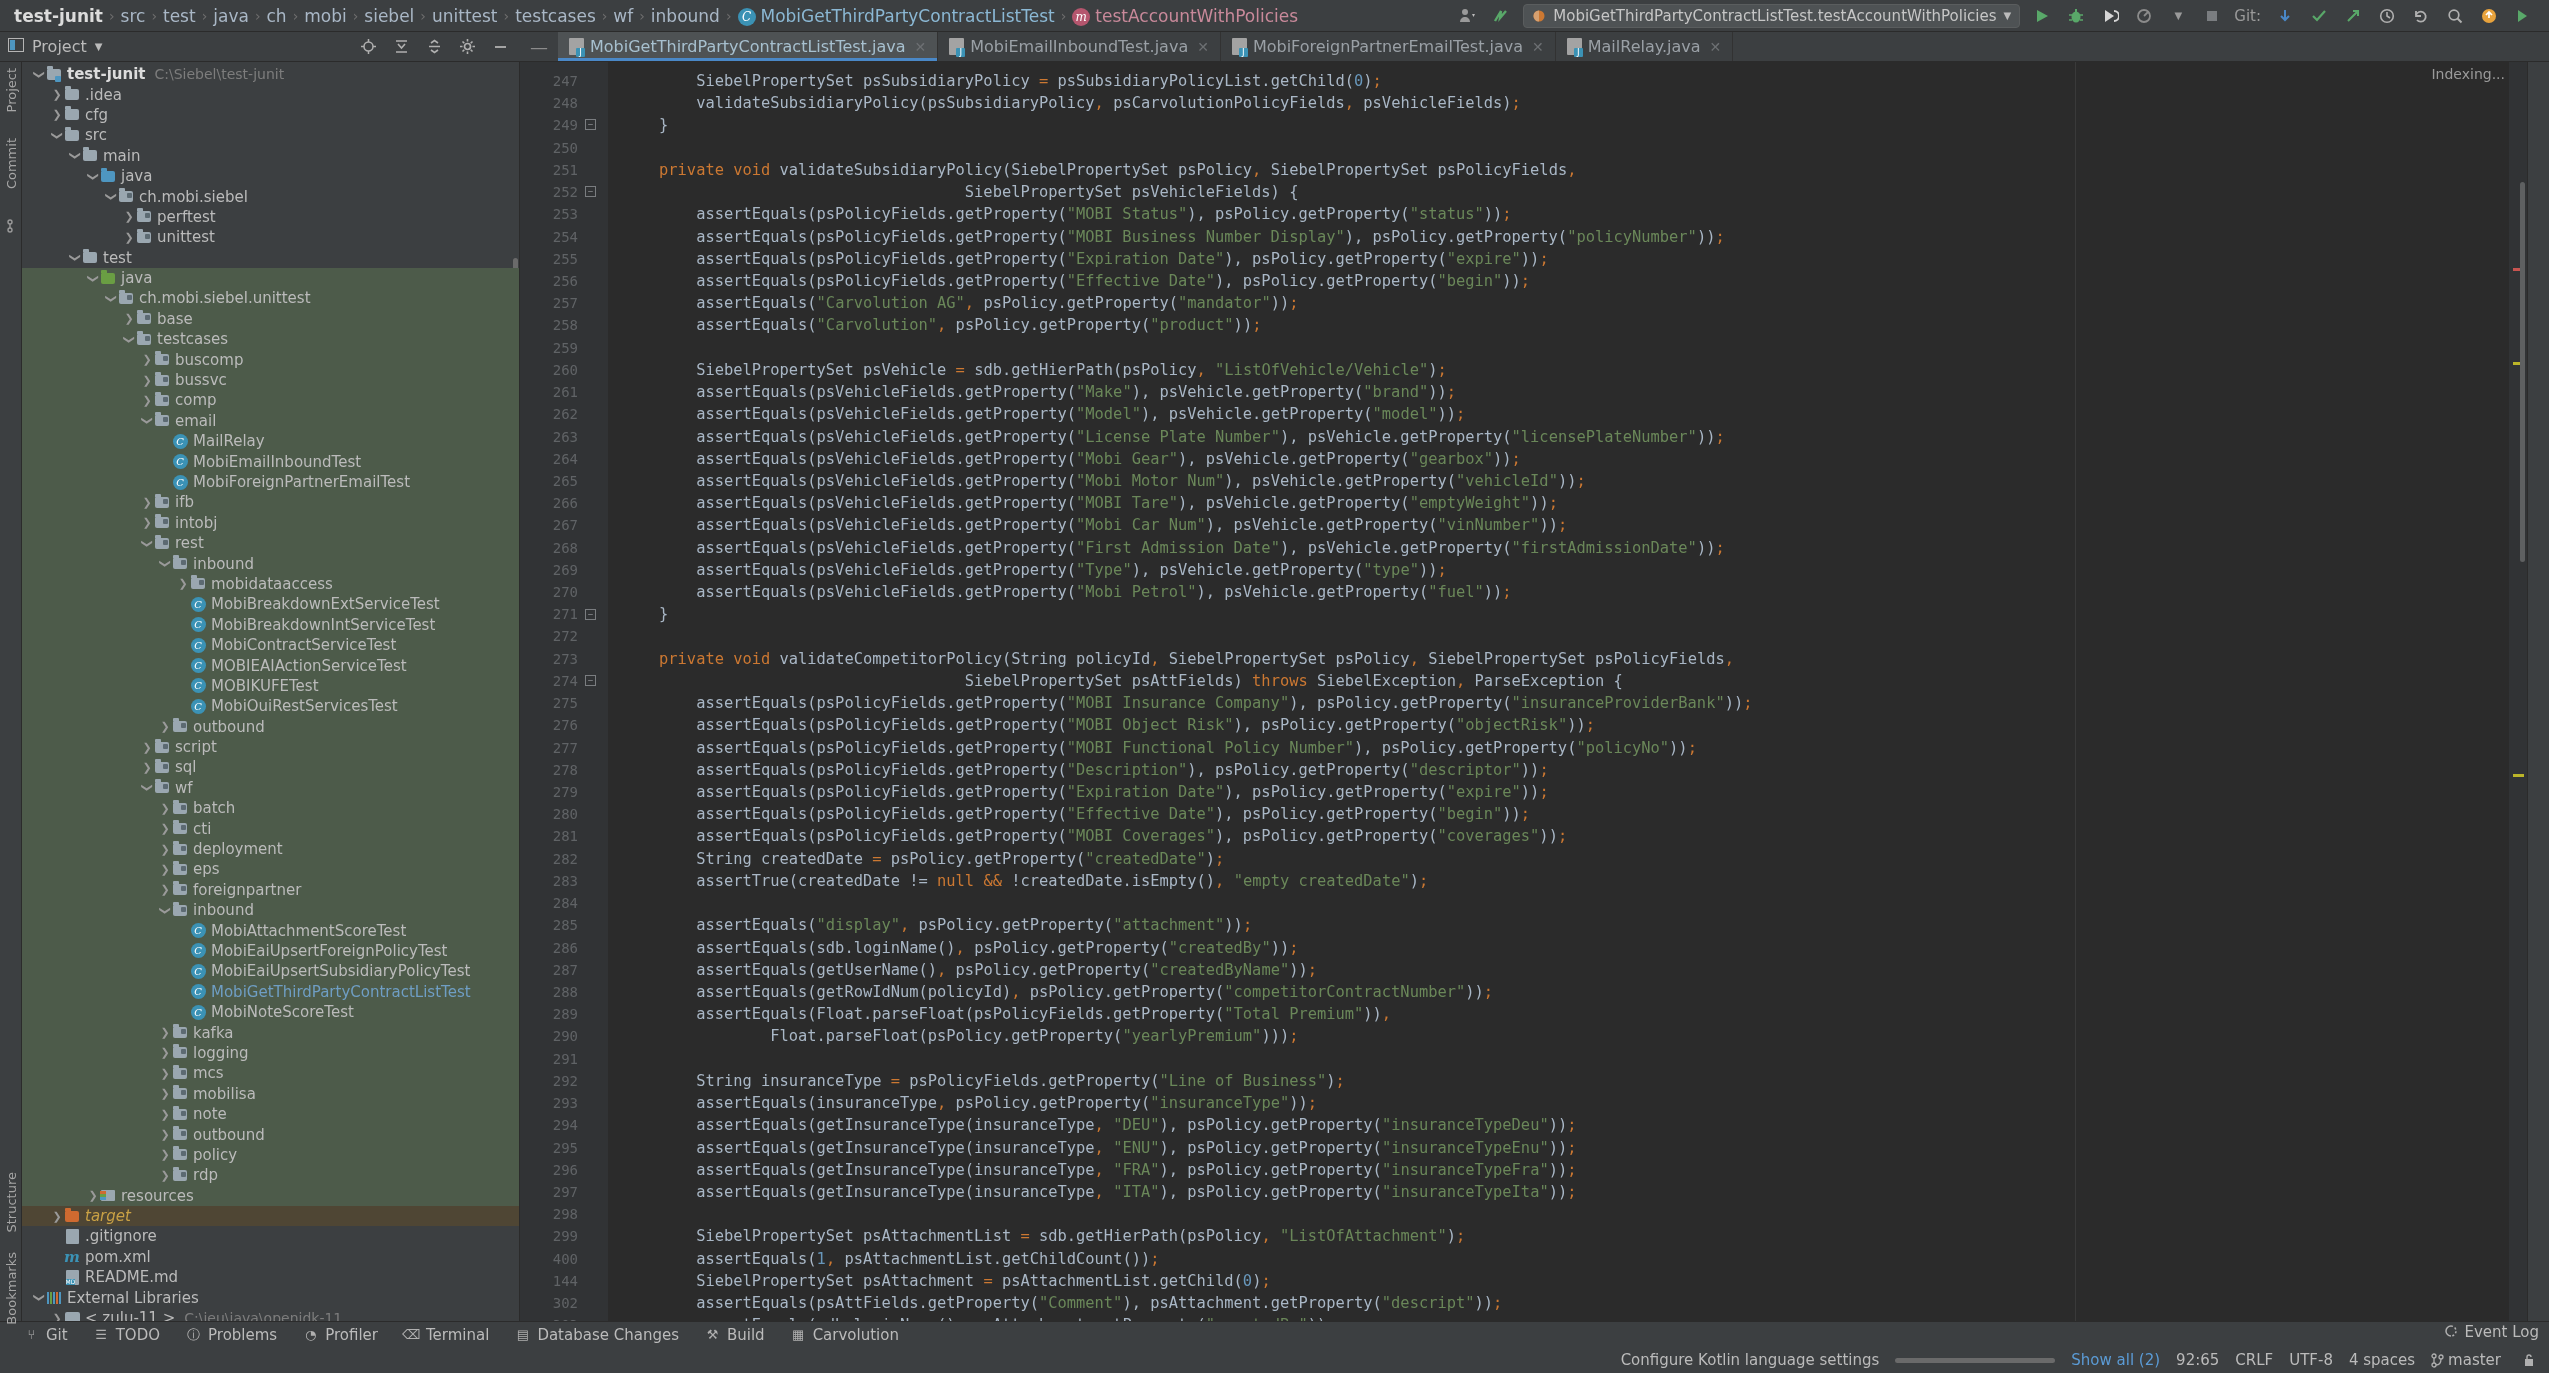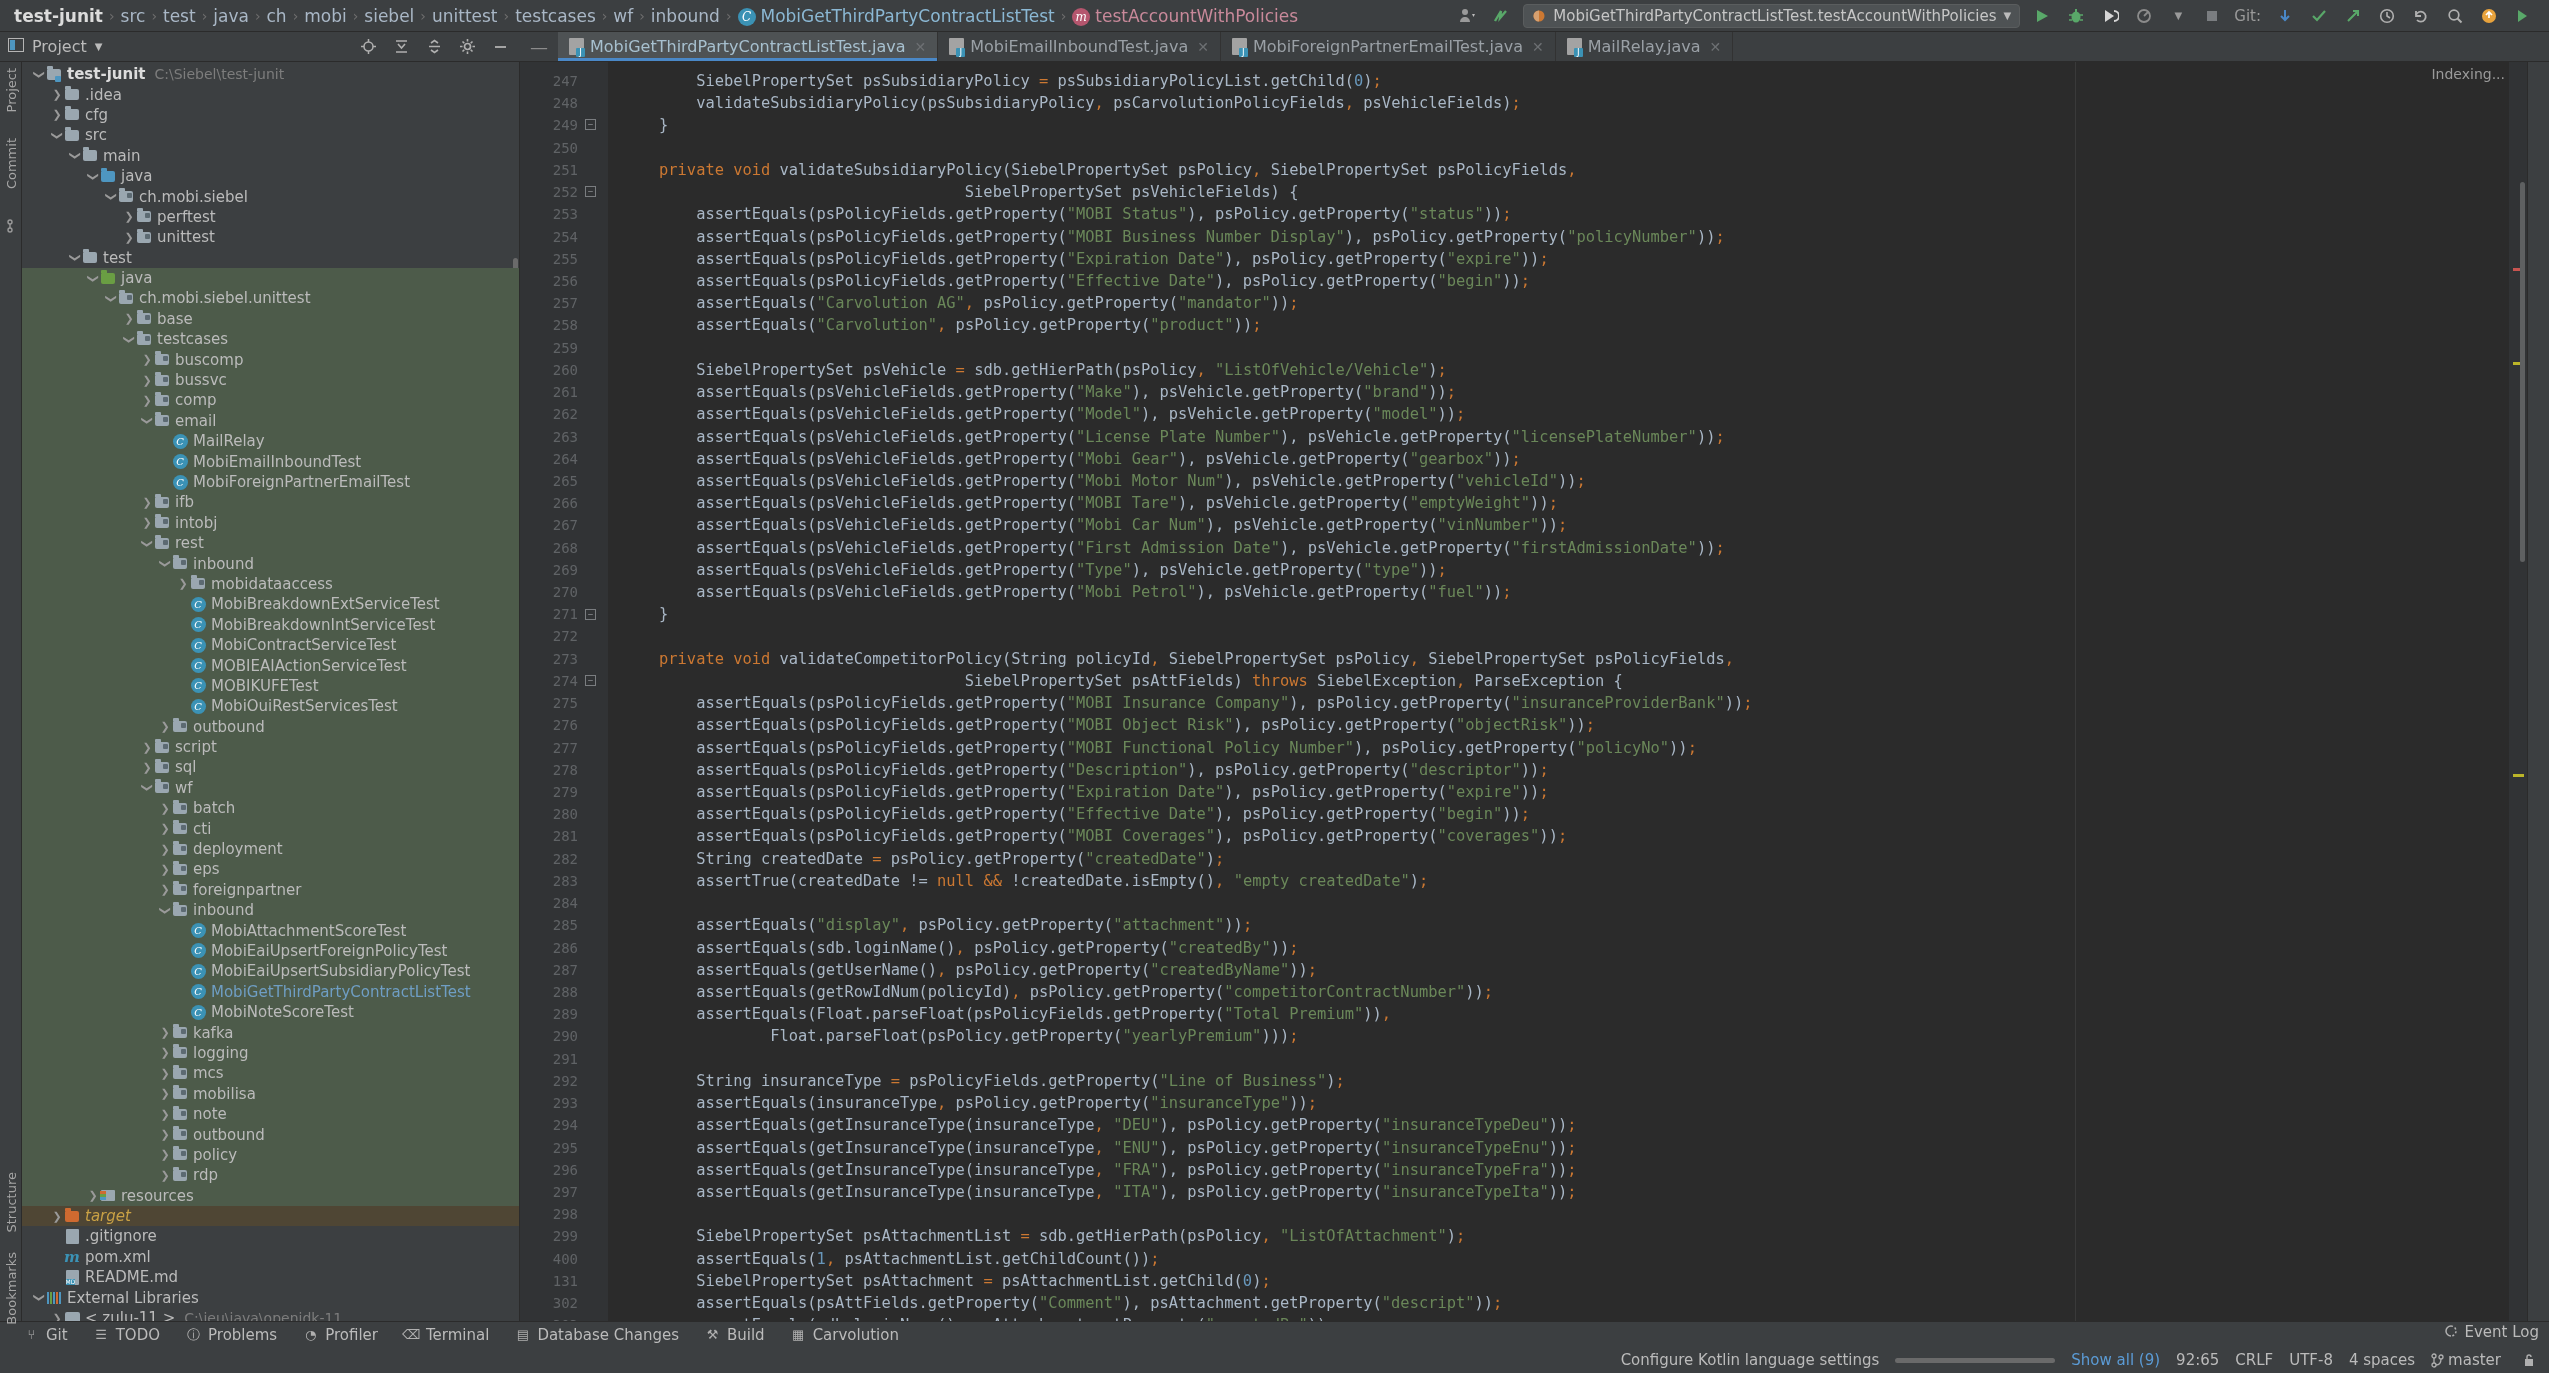--- a/index.html
+++ b/index.html
@@ -977,21 +977,21 @@
           <div class="g">291</div>
           <div class="g">292</div>
           <div class="g">293</div>
           <div class="g">294</div>
           <div class="g">295</div>
           <div class="g">296</div>
           <div class="g">297</div>
           <div class="g">298</div>
           <div class="g">299</div>
           <div class="g">400</div>
-          <div class="g">131</div>
+          <div class="g">144</div>
           <div class="g">302</div>
           <div class="g">303</div>
         </div>
       <div class="code" id="code"><div class="ln"><span class="n">        SiebelPropertySet psSubsidiaryPolicy </span><span class="p">= </span><span class="n">psSubsidiaryPolicyList.getChild(</span><span class="num">0</span><span class="n">)</span><span class="p">;</span></div><div class="ln"><span class="n">        validateSubsidiaryPolicy(psSubsidiaryPolicy</span><span class="p">,</span><span class="n"> psCarvolutionPolicyFields</span><span class="p">,</span><span class="n"> psVehicleFields)</span><span class="p">;</span></div><div class="ln"><span class="n">    }</span></div><div class="ln"><span class="n"></span></div><div class="ln"><span class="k">    private void </span><span class="n">validateSubsidiaryPolicy(SiebelPropertySet psPolicy</span><span class="p">,</span><span class="n"> SiebelPropertySet psPolicyFields</span><span class="p">,</span></div><div class="ln"><span class="n">                                     SiebelPropertySet psVehicleFields) {</span></div><div class="ln"><span class="n">        assertEquals(psPolicyFields.getProperty(</span><span class="s">"MOBI Status"</span><span class="n">), psPolicy.getProperty(</span><span class="s">"status"</span><span class="n">))</span><span class="p">;</span></div><div class="ln"><span class="n">        assertEquals(psPolicyFields.getProperty(</span><span class="s">"MOBI Business Number Display"</span><span class="n">), psPolicy.getProperty(</span><span class="s">"policyNumber"</span><span class="n">))</span><span class="p">;</span></div><div class="ln"><span class="n">        assertEquals(psPolicyFields.getProperty(</span><span class="s">"Expiration Date"</span><span class="n">), psPolicy.getProperty(</span><span class="s">"expire"</span><span class="n">))</span><span class="p">;</span></div><div class="ln"><span class="n">        assertEquals(psPolicyFields.getProperty(</span><span class="s">"Effective Date"</span><span class="n">), psPolicy.getProperty(</span><span class="s">"begin"</span><span class="n">))</span><span class="p">;</span></div><div class="ln"><span class="n">        assertEquals(</span><span class="s">"Carvolution AG"</span><span class="p">,</span><span class="n"> psPolicy.getProperty(</span><span class="s">"mandator"</span><span class="n">))</span><span class="p">;</span></div><div class="ln"><span class="n">        assertEquals(</span><span class="s">"Carvolution"</span><span class="p">,</span><span class="n"> psPolicy.getProperty(</span><span class="s">"product"</span><span class="n">))</span><span class="p">;</span></div><div class="ln"><span class="n"></span></div><div class="ln"><span class="n">        SiebelPropertySet psVehicle </span><span class="p">= </span><span class="n">sdb.getHierPath(psPolicy</span><span class="p">,</span><span class="n"> </span><span class="s">"ListOfVehicle/Vehicle"</span><span class="n">)</span><span class="p">;</span></div><div class="ln"><span class="n">        assertEquals(psVehicleFields.getProperty(</span><span class="s">"Make"</span><span class="n">), psVehicle.getProperty(</span><span class="s">"brand"</span><span class="n">))</span><span class="p">;</span></div><div class="ln"><span class="n">        assertEquals(psVehicleFields.getProperty(</span><span class="s">"Model"</span><span class="n">), psVehicle.getProperty(</span><span class="s">"model"</span><span class="n">))</span><span class="p">;</span></div><div class="ln"><span class="n">        assertEquals(psVehicleFields.getProperty(</span><span class="s">"License Plate Number"</span><span class="n">), psVehicle.getProperty(</span><span class="s">"licensePlateNumber"</span><span class="n">))</span><span class="p">;</span></div><div class="ln"><span class="n">        assertEquals(psVehicleFields.getProperty(</span><span class="s">"Mobi Gear"</span><span class="n">), psVehicle.getProperty(</span><span class="s">"gearbox"</span><span class="n">))</span><span class="p">;</span></div><div class="ln"><span class="n">        assertEquals(psVehicleFields.getProperty(</span><span class="s">"Mobi Motor Num"</span><span class="n">), psVehicle.getProperty(</span><span class="s">"vehicleId"</span><span class="n">))</span><span class="p">;</span></div><div class="ln"><span class="n">        assertEquals(psVehicleFields.getProperty(</span><span class="s">"MOBI Tare"</span><span class="n">), psVehicle.getProperty(</span><span class="s">"emptyWeight"</span><span class="n">))</span><span class="p">;</span></div><div class="ln"><span class="n">        assertEquals(psVehicleFields.getProperty(</span><span class="s">"Mobi Car Num"</span><span class="n">), psVehicle.getProperty(</span><span class="s">"vinNumber"</span><span class="n">))</span><span class="p">;</span></div><div class="ln"><span class="n">        assertEquals(psVehicleFields.getProperty(</span><span class="s">"First Admission Date"</span><span class="n">), psVehicle.getProperty(</span><span class="s">"firstAdmissionDate"</span><span class="n">))</span><span class="p">;</span></div><div class="ln"><span class="n">        assertEquals(psVehicleFields.getProperty(</span><span class="s">"Type"</span><span class="n">), psVehicle.getProperty(</span><span class="s">"type"</span><span class="n">))</span><span class="p">;</span></div><div class="ln"><span class="n">        assertEquals(psVehicleFields.getProperty(</span><span class="s">"Mobi Petrol"</span><span class="n">), psVehicle.getProperty(</span><span class="s">"fuel"</span><span class="n">))</span><span class="p">;</span></div><div class="ln"><span class="n">    }</span></div><div class="ln"><span class="n"></span></div><div class="ln"><span class="k">    private void </span><span class="n">validateCompetitorPolicy(String policyId</span><span class="p">,</span><span class="n"> SiebelPropertySet psPolicy</span><span class="p">,</span><span class="n"> SiebelPropertySet psPolicyFields</span><span class="p">,</span></div><div class="ln"><span class="n">                                     SiebelPropertySet psAttFields) </span><span class="k">throws </span><span class="n">SiebelException</span><span class="p">,</span><span class="n"> ParseException {</span></div><div class="ln"><span class="n">        assertEquals(psPolicyFields.getProperty(</span><span class="s">"MOBI Insurance Company"</span><span class="n">), psPolicy.getProperty(</span><span class="s">"insuranceProviderBank"</span><span class="n">))</span><span class="p">;</span></div><div class="ln"><span class="n">        assertEquals(psPolicyFields.getProperty(</span><span class="s">"MOBI Object Risk"</span><span class="n">), psPolicy.getProperty(</span><span class="s">"objectRisk"</span><span class="n">))</span><span class="p">;</span></div><div class="ln"><span class="n">        assertEquals(psPolicyFields.getProperty(</span><span class="s">"MOBI Functional Policy Number"</span><span class="n">), psPolicy.getProperty(</span><span class="s">"policyNo"</span><span class="n">))</span><span class="p">;</span></div><div class="ln"><span class="n">        assertEquals(psPolicyFields.getProperty(</span><span class="s">"Description"</span><span class="n">), psPolicy.getProperty(</span><span class="s">"descriptor"</span><span class="n">))</span><span class="p">;</span></div><div class="ln"><span class="n">        assertEquals(psPolicyFields.getProperty(</span><span class="s">"Expiration Date"</span><span class="n">), psPolicy.getProperty(</span><span class="s">"expire"</span><span class="n">))</span><span class="p">;</span></div><div class="ln"><span class="n">        assertEquals(psPolicyFields.getProperty(</span><span class="s">"Effective Date"</span><span class="n">), psPolicy.getProperty(</span><span class="s">"begin"</span><span class="n">))</span><span class="p">;</span></div><div class="ln"><span class="n">        assertEquals(psPolicyFields.getProperty(</span><span class="s">"MOBI Coverages"</span><span class="n">), psPolicy.getProperty(</span><span class="s">"coverages"</span><span class="n">))</span><span class="p">;</span></div><div class="ln"><span class="n">        String createdDate </span><span class="p">= </span><span class="n">psPolicy.getProperty(</span><span class="s">"createdDate"</span><span class="n">)</span><span class="p">;</span></div><div class="ln"><span class="n">        assertTrue(createdDate != </span><span class="k">null </span><span class="p">&amp;&amp; </span><span class="n">!createdDate.isEmpty()</span><span class="p">,</span><span class="n"> </span><span class="s">"empty createdDate"</span><span class="n">)</span><span class="p">;</span></div><div class="ln"><span class="n"></span></div><div class="ln"><span class="n">        assertEquals(</span><span class="s">"display"</span><span class="p">,</span><span class="n"> psPolicy.getProperty(</span><span class="s">"attachment"</span><span class="n">))</span><span class="p">;</span></div><div class="ln"><span class="n">        assertEquals(sdb.loginName()</span><span class="p">,</span><span class="n"> psPolicy.getProperty(</span><span class="s">"createdBy"</span><span class="n">))</span><span class="p">;</span></div><div class="ln"><span class="n">        assertEquals(getUserName()</span><span class="p">,</span><span class="n"> psPolicy.getProperty(</span><span class="s">"createdByName"</span><span class="n">))</span><span class="p">;</span></div><div class="ln"><span class="n">        assertEquals(getRowIdNum(policyId)</span><span class="p">,</span><span class="n"> psPolicy.getProperty(</span><span class="s">"competitorContractNumber"</span><span class="n">))</span><span class="p">;</span></div><div class="ln"><span class="n">        assertEquals(Float.parseFloat(psPolicyFields.getProperty(</span><span class="s">"Total Premium"</span><span class="n">))</span><span class="p">,</span></div><div class="ln"><span class="n">                Float.parseFloat(psPolicy.getProperty(</span><span class="s">"yearlyPremium"</span><span class="n">)))</span><span class="p">;</span></div><div class="ln"><span class="n"></span></div><div class="ln"><span class="n">        String insuranceType </span><span class="p">= </span><span class="n">psPolicyFields.getProperty(</span><span class="s">"Line of Business"</span><span class="n">)</span><span class="p">;</span></div><div class="ln"><span class="n">        assertEquals(insuranceType</span><span class="p">,</span><span class="n"> psPolicy.getProperty(</span><span class="s">"insuranceType"</span><span class="n">))</span><span class="p">;</span></div><div class="ln"><span class="n">        assertEquals(getInsuranceType(insuranceType</span><span class="p">,</span><span class="n"> </span><span class="s">"DEU"</span><span class="n">), psPolicy.getProperty(</span><span class="s">"insuranceTypeDeu"</span><span class="n">))</span><span class="p">;</span></div><div class="ln"><span class="n">        assertEquals(getInsuranceType(insuranceType</span><span class="p">,</span><span class="n"> </span><span class="s">"ENU"</span><span class="n">), psPolicy.getProperty(</span><span class="s">"insuranceTypeEnu"</span><span class="n">))</span><span class="p">;</span></div><div class="ln"><span class="n">        assertEquals(getInsuranceType(insuranceType</span><span class="p">,</span><span class="n"> </span><span class="s">"FRA"</span><span class="n">), psPolicy.getProperty(</span><span class="s">"insuranceTypeFra"</span><span class="n">))</span><span class="p">;</span></div><div class="ln"><span class="n">        assertEquals(getInsuranceType(insuranceType</span><span class="p">,</span><span class="n"> </span><span class="s">"ITA"</span><span class="n">), psPolicy.getProperty(</span><span class="s">"insuranceTypeIta"</span><span class="n">))</span><span class="p">;</span></div><div class="ln"><span class="n"></span></div><div class="ln"><span class="n">        SiebelPropertySet psAttachmentList </span><span class="p">= </span><span class="n">sdb.getHierPath(psPolicy</span><span class="p">,</span><span class="n"> </span><span class="s">"ListOfAttachment"</span><span class="n">)</span><span class="p">;</span></div><div class="ln"><span class="n">        assertEquals(</span><span class="num">1</span><span class="p">,</span><span class="n"> psAttachmentList.getChildCount())</span><span class="p">;</span></div><div class="ln"><span class="n">        SiebelPropertySet psAttachment </span><span class="p">= </span><span class="n">psAttachmentList.getChild(</span><span class="num">0</span><span class="n">)</span><span class="p">;</span></div><div class="ln"><span class="n">        assertEquals(psAttFields.getProperty(</span><span class="s">"Comment"</span><span class="n">), psAttachment.getProperty(</span><span class="s">"descript"</span><span class="n">))</span><span class="p">;</span></div><div class="ln"><span class="n">        assertEquals(sdb.loginName()</span><span class="p">,</span><span class="n"> psAttachment.getProperty(</span><span class="s">"createdBy"</span><span class="n">))</span><span class="p">;</span></div></div>
       <div class="editor-rightmargin" style="left:1555px;"></div>
       <div class="markerbar">
         <div class="marker" style="top:206px;background:#c75450;"></div>
         <div class="marker" style="top:300px;background:#bbb529;"></div>
         <div class="marker" style="top:712px;background:#bbb529;"></div>
       </div>
@@ -1043,21 +1043,21 @@
     <div class="eventlog">
       <svg width="14" height="14" viewBox="0 0 14 14">
           <path d="M7 1a5 5 0 0 0 0 10" stroke="#b0b0b0" stroke-width="1.5" fill="none"></path>
           <path d="M7 1a5 5 0 0 1 0 10" stroke="#b0b0b0" stroke-width="1.5" fill="none" stroke-dasharray="2 2"></path>
         </svg>
       <span>Event Log</span>
     </div>
     <div class="sb-spacer"></div>
     <span>Configure Kotlin language settings</span>
     <span class="sb-progress"></span>
-    <span class="sb-link">Show all (9)</span>
+    <span class="sb-link">Show all (2)</span>
     <span>92:65</span>
     <span>CRLF</span>
     <span>UTF-8</span>
     <span>4 spaces</span>
     <span class="vcs-ico">
       <svg width="13" height="15" viewBox="0 0 13 15">
           <circle cx="3" cy="3" r="2" stroke="#b0b0b0" stroke-width="1.3" fill="none"></circle>
           <circle cx="3" cy="12" r="2" stroke="#b0b0b0" stroke-width="1.3" fill="none"></circle>
           <circle cx="10" cy="4" r="2" stroke="#b0b0b0" stroke-width="1.3" fill="none"></circle>
           <path d="M3 5v5M5 12c4 0 5-3 5-6" stroke="#b0b0b0" stroke-width="1.3" fill="none"></path>

